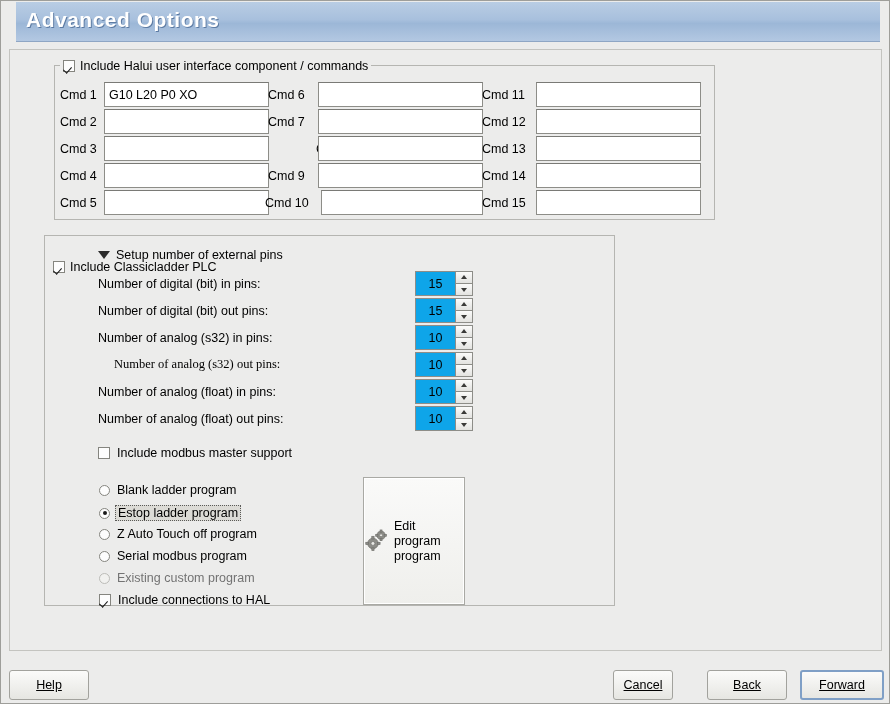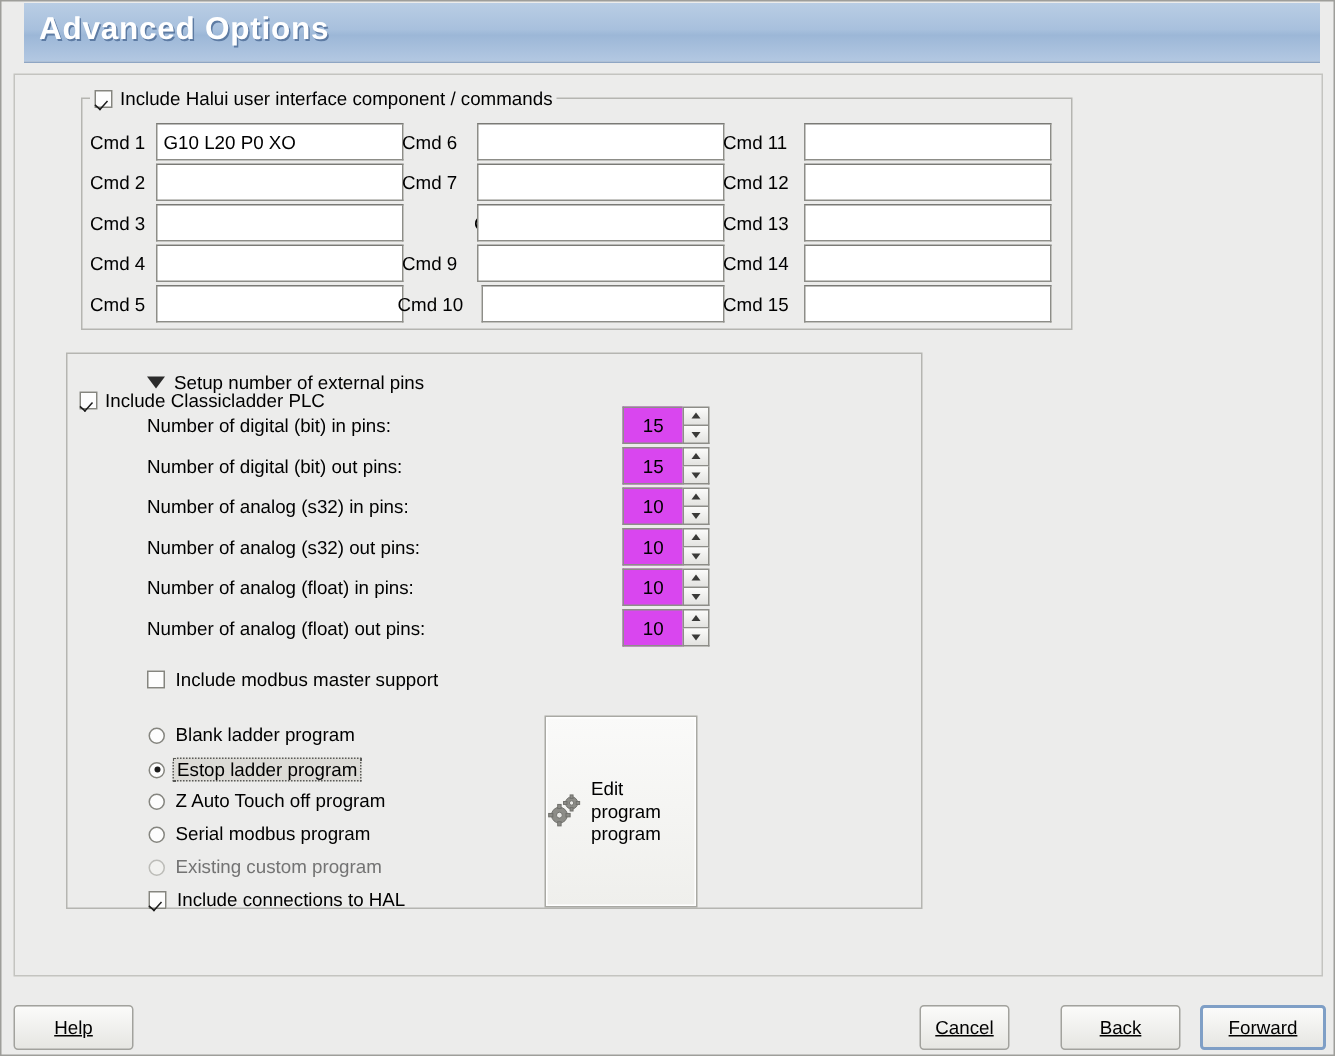--- a/index.html
+++ b/index.html
@@ -151,21 +151,21 @@
   
   .spin {
     position: absolute;
     height: 25px;
     width: 58px;
     display: flex;
   }
   .spin .field {
     width: 40px;
     height: 25px;
-    background: #d946ef;
+    background: #0ea5e9;
     border: 1px solid #8d8d88;
     border-right: none;
     box-sizing: border-box;
     display: flex;
     align-items: center;
     justify-content: center;
     font-size: 12.5px;
   }
   .spin .arrows {
     width: 18px;
@@ -372,21 +372,21 @@
 
     <div class="rowlabel" style="left:88px; top:275px;">Number of analog (s32) in pins:</div>
     <div class="spin" style="left:405px; top:275px;">
       <div class="field">10</div>
       <div class="arrows">
         <div class="ar top"></div>
         <div class="ar bot"></div>
       </div>
     </div>
 
-    <div class="rowlabel" style="left:88px; top:302px;">Number of analog (s32) out pins:</div>
+    <div class="rowlabel" style="left:104px; top:302px;font-family:Liberation Serif, serif;">Number of analog (s32) out pins:</div>
     <div class="spin" style="left:405px; top:302px;">
       <div class="field">10</div>
       <div class="arrows">
         <div class="ar top"></div>
         <div class="ar bot"></div>
       </div>
     </div>
 
     <div class="rowlabel" style="left:88px; top:329px;">Number of analog (float) in pins:</div>
     <div class="spin" style="left:405px; top:329px;">

